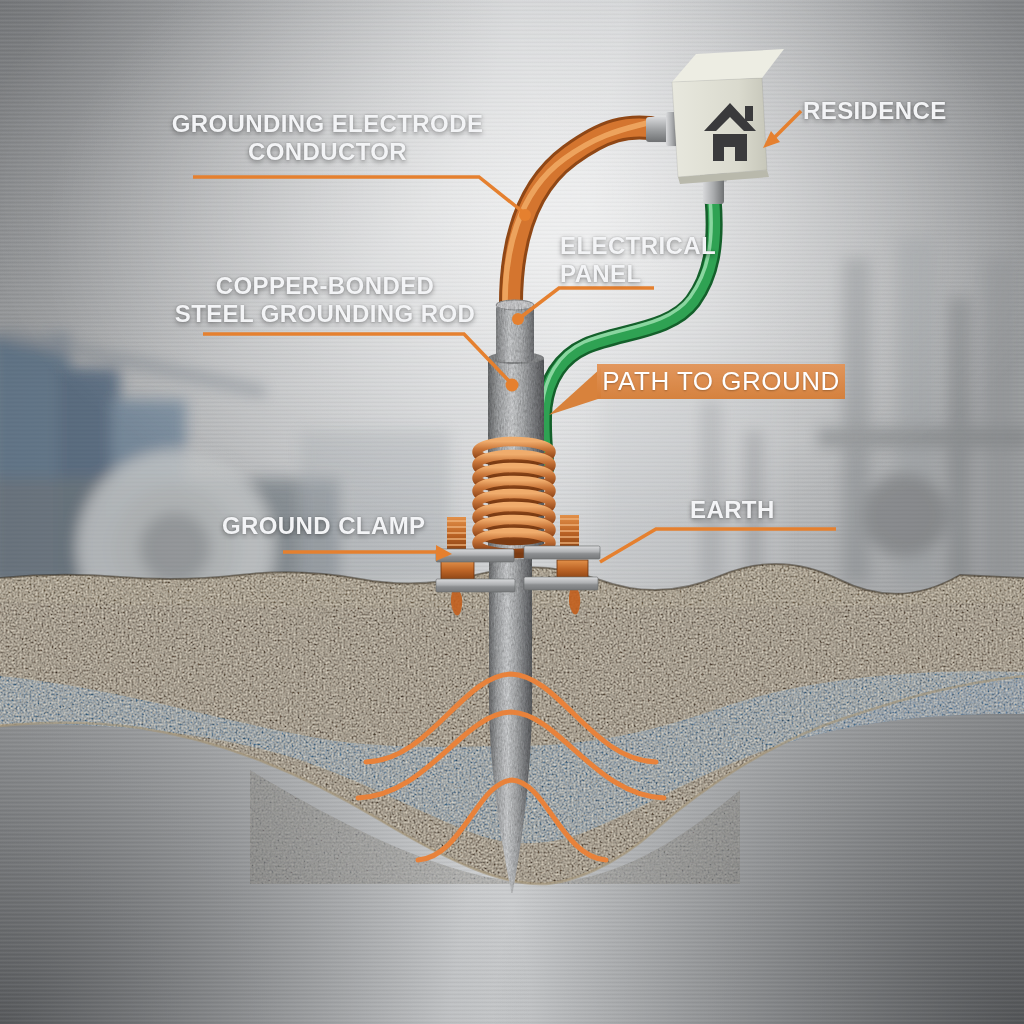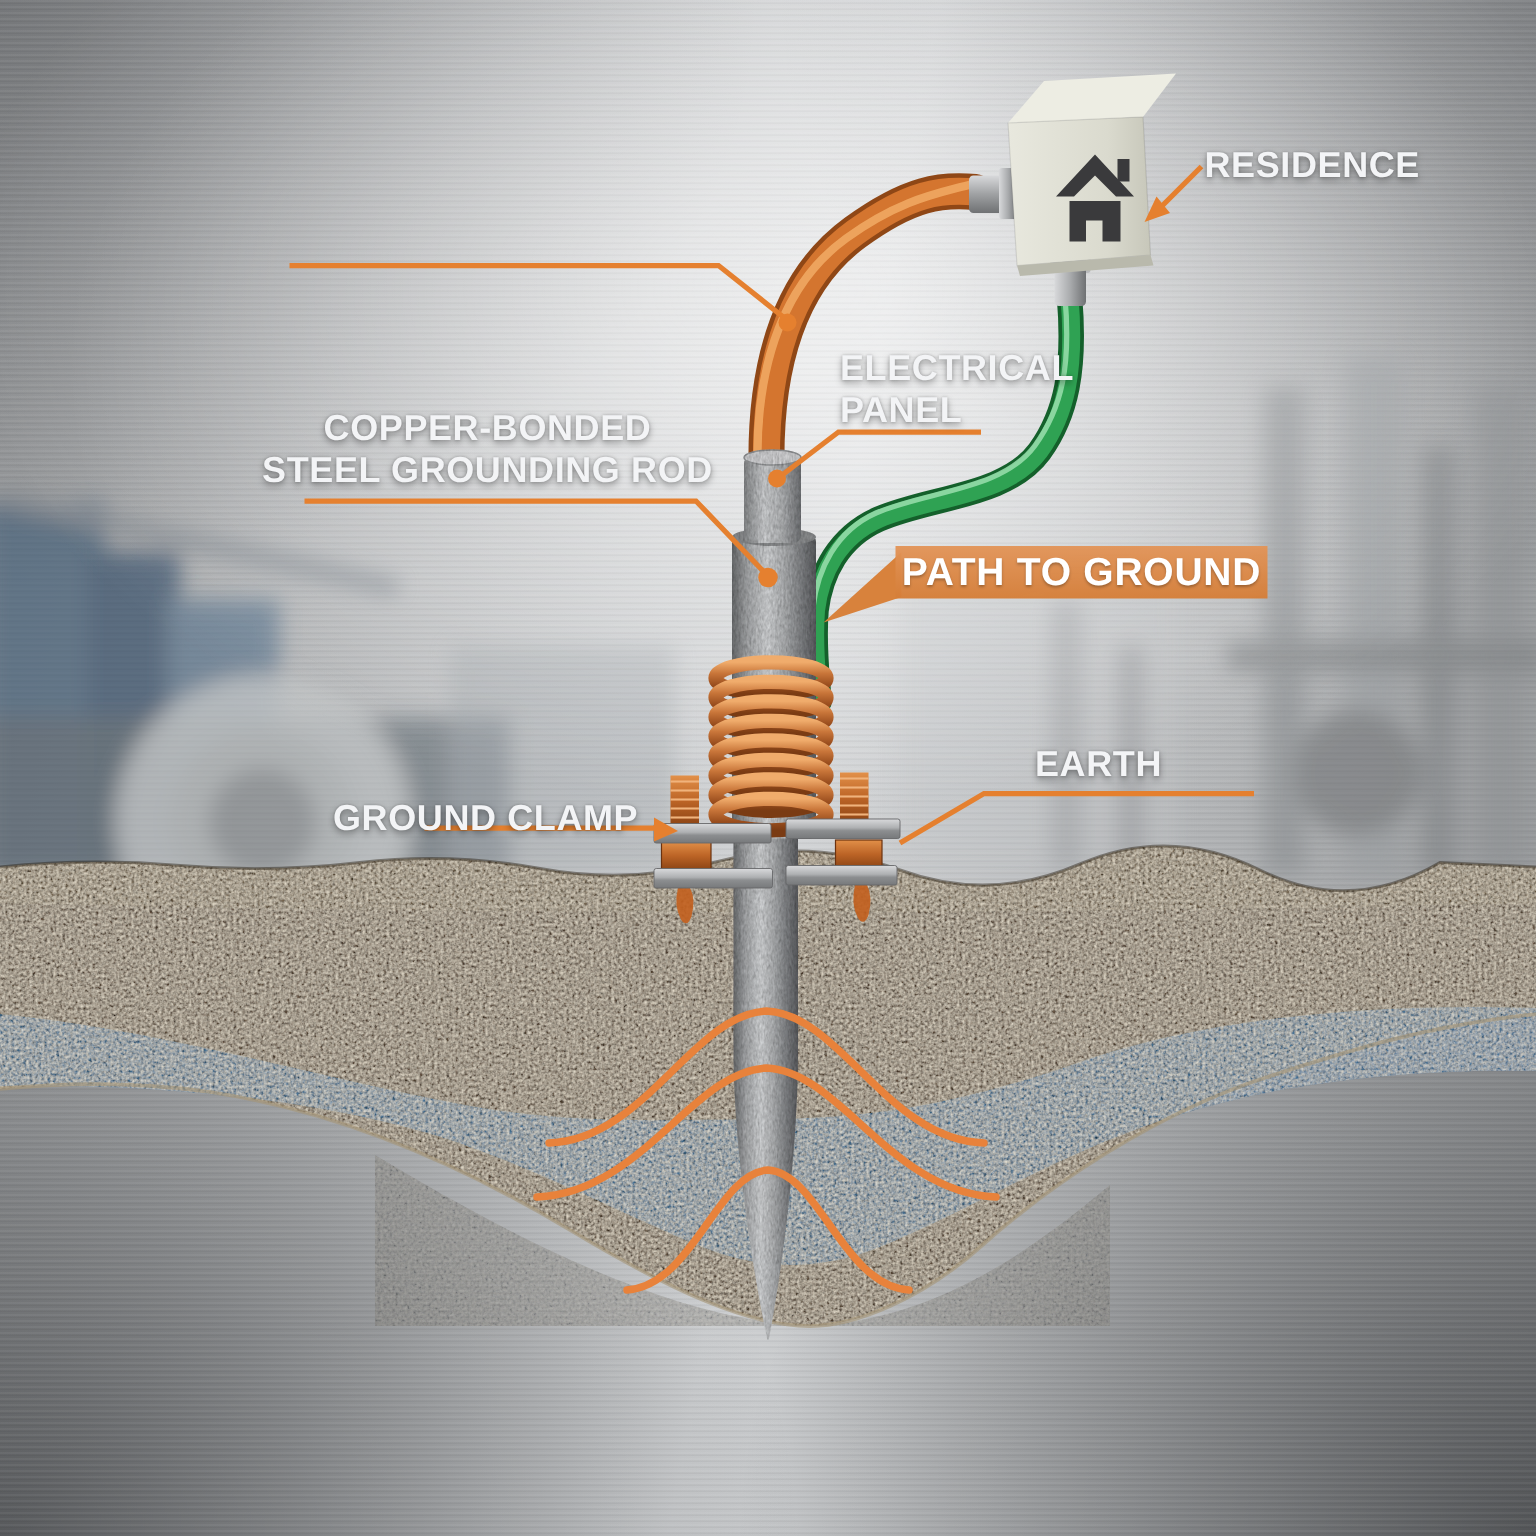--- a/index.html
+++ b/index.html
@@ -20,21 +20,21 @@
     position:absolute;color:#f3f4f6;font-weight:700;font-size:24px;
     letter-spacing:.4px;line-height:28px;white-space:nowrap;
     text-shadow:0 2px 5px rgba(0,0,0,.38), 0 0 2px rgba(0,0,0,.22);
   }
   .lbl .ln{display:block;}
   .ctr{text-align:center;}
   .banner{
     position:absolute;left:597px;top:364px;width:248px;height:35px;
     display:flex;align-items:center;justify-content:center;
     background:linear-gradient(180deg, rgba(226,148,88,.96), rgba(213,126,56,.96));
-    color:#ffffff;font-weight:700;font-size:26px;letter-spacing:.5px;
+    color:#ffffff;font-weight:400;font-size:26px;letter-spacing:.5px;
     text-shadow:0 1px 2px rgba(0,0,0,.28);
   }
 </style>
 </head>
 <body>
 
 <div class="stage">
 
 <svg width="1024" height="1024" viewBox="0 0 1024 1024">
   <defs>
@@ -246,32 +246,36 @@
     <circle cx="512" cy="385" r="6.5" fill="#e5802f" stroke="none"></circle>
     <line x1="801" y1="111" x2="775" y2="137"></line>
     <polygon points="763,148 780,142 771,131" fill="#e5802f" stroke="none"></polygon>
     <line x1="283" y1="552" x2="436" y2="552"></line>
     <polygon points="452,554 436,545 436,561" fill="#e5802f" stroke="none"></polygon>
     <polyline points="836,529 656,529 600,562"></polyline>
     <polygon points="601,368 601,398 549,415" fill="#d8823c" stroke="none"></polygon>
   </g>
 </svg>
 
+<div class="lbl ctr" style="left:155px;top:110px;width:345px;">
+  <span class="ln">GROUNDING ELECTRODE</span>
+  <span class="ln">CONDUCTOR</span>
+</div>
 
 <div class="lbl" style="left:803px;top:97px;text-align:center;">RESIDENCE</div>
 
 <div class="lbl" style="left:560px;top:232px;">
   <span class="ln">ELECTRICAL</span>
   <span class="ln">PANEL</span>
 </div>
 
 <div class="lbl ctr" style="left:150px;top:272px;width:350px;">
   <span class="ln">COPPER-BONDED</span>
   <span class="ln">STEEL GROUNDING ROD</span>
 </div>
 
 <div class="banner">PATH TO GROUND</div>
 
-<div class="lbl" style="left:222px;top:532px;">GROUND CLAMP</div>
+<div class="lbl" style="left:222px;top:512px;">GROUND CLAMP</div>
 
 <div class="lbl" style="left:690px;top:496px;">EARTH</div>
 
 </div>
 
 </body></html>

